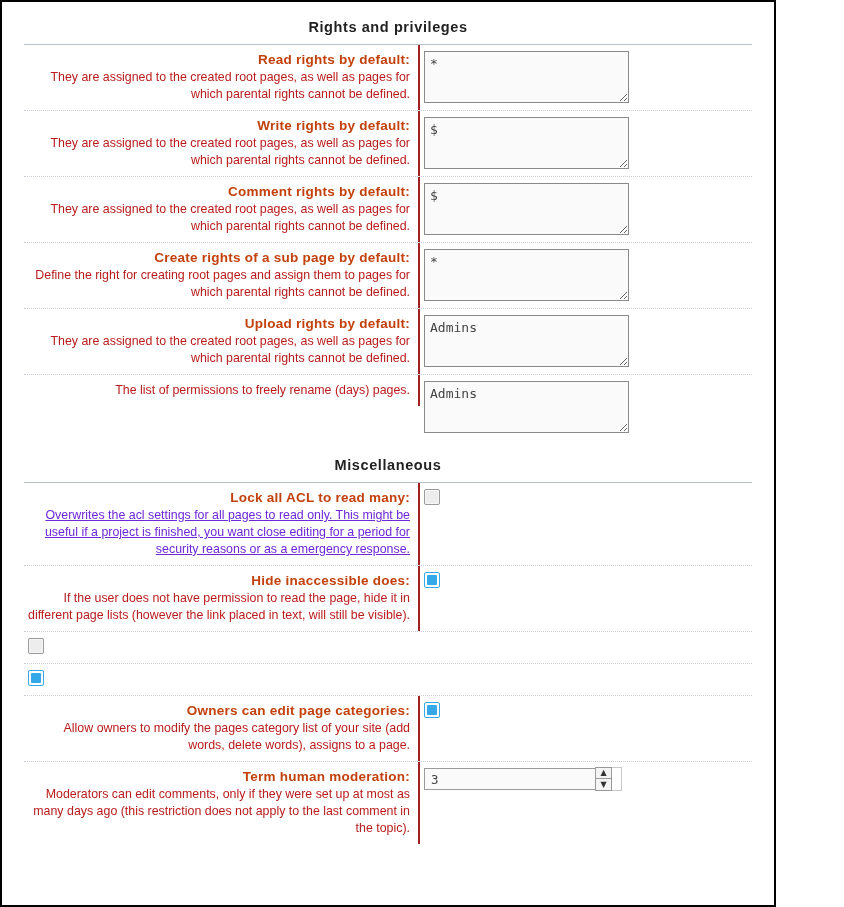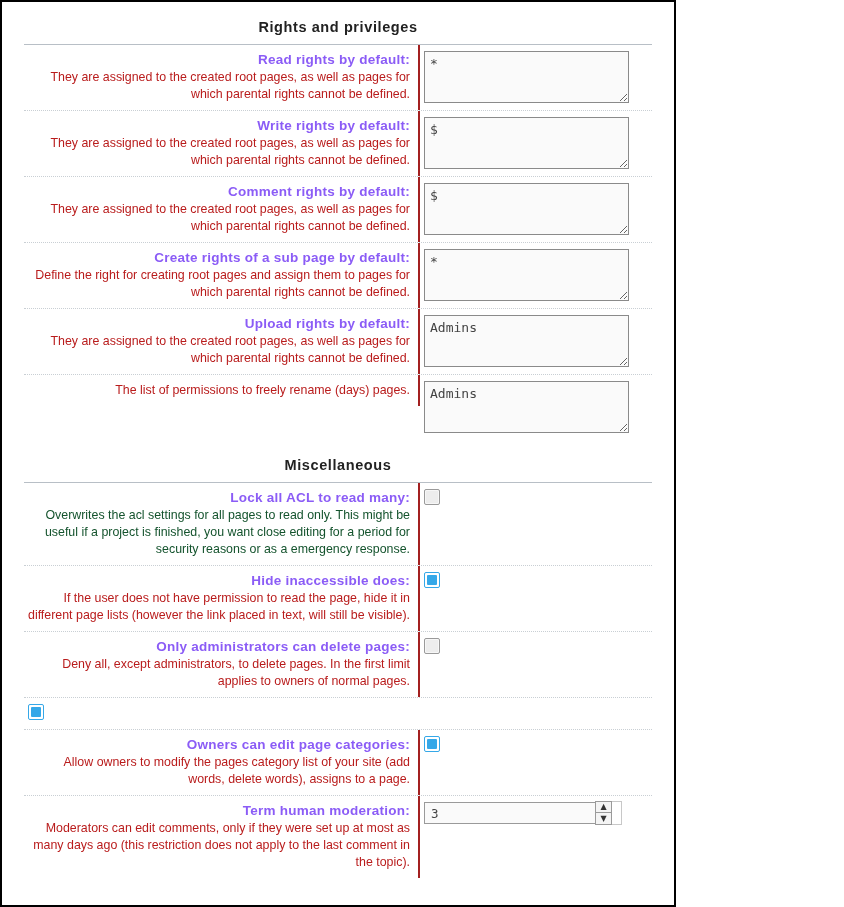--- a/index.html
+++ b/index.html
@@ -5,21 +5,21 @@
   html, body {
     margin: 0;
     padding: 0;
     background: #ffffff;
   }
   body {
     font-family: "Liberation Sans", sans-serif;
   }
   .page {
     position: relative;
-    width: 676px;
+    width: 776px;
     height: 907px;
     background: #ffffff;
     border: 2px solid #000000;
     box-sizing: border-box;
     overflow: hidden;
   }
   .section {
     margin: 0 22px;
   }
   .section-title {
@@ -50,32 +50,33 @@
     width: 396px;
     flex: 0 0 396px;
     text-align: right;
     padding: 6px 8px 7px 0;
     box-sizing: border-box;
     border-right: 2px solid #a32020;
   }
   .label-title {
     font-size: 13.5px;
     font-weight: bold;
-    color: #8b5cf6;
+    color: #c2410c;
     line-height: 17px;
     letter-spacing: 0.25px;
   }
   .label-desc {
     font-size: 12.4px;
     color: #b91c1c;
     line-height: 17px;
     margin-top: 1px;
   }
   .label-desc.warn {
-    color: #14532d;
+    color: #6d28d9;
+    text-decoration: underline;
   }
   .row-control {
     flex: 1 1 auto;
     padding: 6px 0 7px 4px;
     box-sizing: border-box;
     min-height: 10px;
   }
   textarea.acl {
     width: 205px;
     height: 52px;
@@ -252,24 +253,20 @@
           <div class="row-control"><span class="cb" role="checkbox" aria-checked="false"></span></div>
         </div>
         <div class="row">
           <div class="row-label">
             <div class="label-title">Hide inaccessible does:</div>
             <div class="label-desc">If the user does not have permission to read the page, hide it in different page lists (however the link placed in text, will still be visible).</div>
           </div>
           <div class="row-control"><span class="cb on" role="checkbox" aria-checked="true"></span></div>
         </div>
         <div class="row">
-          <div class="row-label">
-            <div class="label-title">Only administrators can delete pages:</div>
-            <div class="label-desc">Deny all, except administrators, to delete pages. In the first limit applies to owners of normal pages.</div>
-          </div>
           <div class="row-control"><span class="cb" role="checkbox" aria-checked="false"></span></div>
         </div>
         <div class="row">
           <div class="row-control"><span class="cb on" role="checkbox" aria-checked="true"></span></div>
         </div>
         <div class="row">
           <div class="row-label">
             <div class="label-title">Owners can edit page categories:</div>
             <div class="label-desc">Allow owners to modify the pages category list of your site (add words, delete words), assigns to a page.</div>
           </div>

